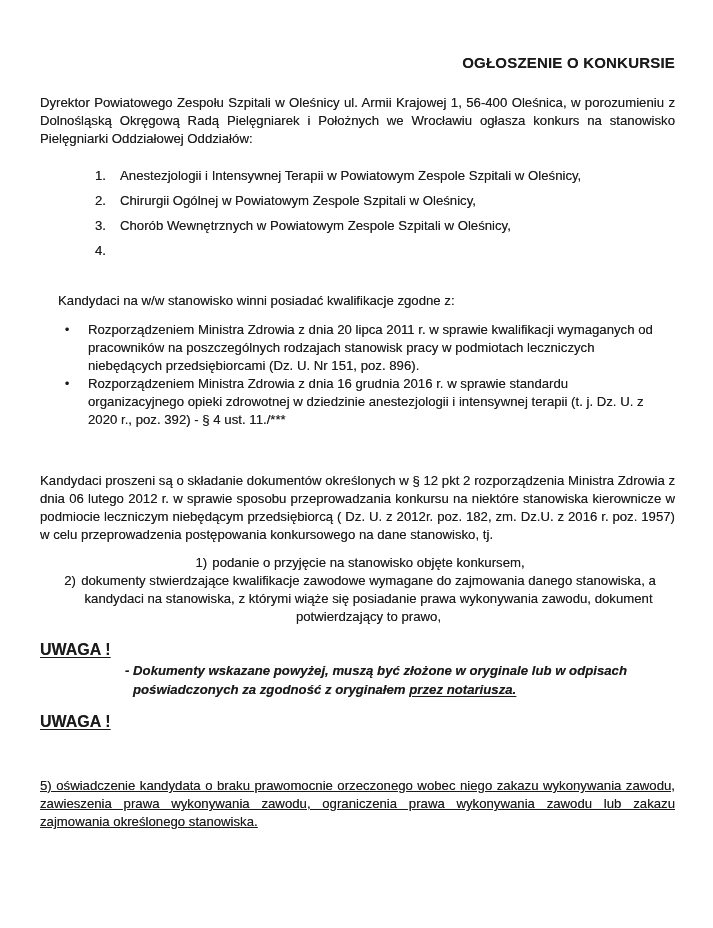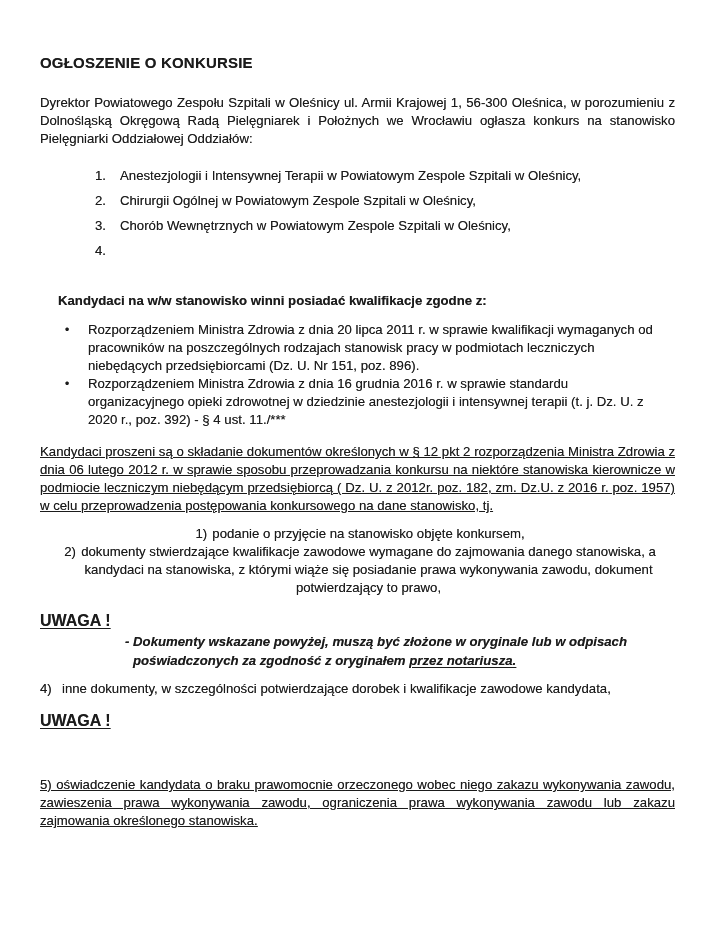--- a/index.html
+++ b/index.html
@@ -16,21 +16,21 @@
     color: #1b1b1b;
     font-family: "Liberation Sans", sans-serif;
     font-size: 13.2px;
     line-height: 18px;
     padding: 54px 38px 0 40px;
     overflow: hidden;
     text-shadow: 0 0 0.4px rgba(0,0,0,0.55);
   }
   .title {
     margin: 0 0 22px 0;
-    text-align: left;
+    text-align: right;
     font-size: 15px;
     font-weight: bold;
     letter-spacing: 0.2px;
   }
   p { margin: 0; }
   .justify { text-align: justify; }
 
   .dept-list {
     list-style: none;
     margin: 19px 0 0 0;
@@ -39,38 +39,37 @@
   .dept-item {
     display: flex;
     padding-left: 55px;
     margin-bottom: 7px;
   }
   .dept-item .num { flex: 0 0 25px; }
 
   .qual-intro {
     margin-top: 32px;
     padding-left: 18px;
-    font-weight: bold;
   }
   .bullet-list {
     list-style: none;
     margin: 11px 0 0 0;
     padding: 0;
   }
   .bullet-item {
     display: flex;
     padding-left: 25px;
   }
   .bullet-item .bullet {
     flex: 0 0 23px;
     font-size: 12px;
   }
   .bullet-item .txt { flex: 1; padding-right: 14px; }
 
-  .docs-para { margin-top: 14px; text-decoration: underline; }
+  .docs-para { margin-top: 43px; }
 
   .req-list { margin-top: 10px; text-align: center; }
   .hang-item {
     padding-left: 22px;
     text-indent: -22px;
   }
   .hang-item .num { display: inline-block; width: 22px; text-indent: 0; }
 
   .uwaga-head {
     margin-top: 15px;
@@ -94,21 +93,21 @@
   .uwaga-2 { margin-top: 14px; }
   .item5-para { margin-top: 46px; text-decoration: underline; }
 </style>
 </head>
 <body>
 
 <div class="page">
 
   <h1 class="title">OGŁOSZENIE O KONKURSIE</h1>
 
-  <p class="justify">Dyrektor Powiatowego Zespołu Szpitali w Oleśnicy ul. Armii Krajowej 1, 56-300 Oleśnica, w porozumieniu z Dolnośląską Okręgową Radą Pielęgniarek i Położnych we Wrocławiu ogłasza konkurs na stanowisko Pielęgniarki Oddziałowej Oddziałów:</p>
+  <p class="justify">Dyrektor Powiatowego Zespołu Szpitali w Oleśnicy ul. Armii Krajowej 1, 56-400 Oleśnica, w porozumieniu z Dolnośląską Okręgową Radą Pielęgniarek i Położnych we Wrocławiu ogłasza konkurs na stanowisko Pielęgniarki Oddziałowej Oddziałów:</p>
 
   <ol class="dept-list">
     <li class="dept-item">
       <span class="num">1.</span>
       <span class="txt">Anestezjologii i Intensywnej Terapii w Powiatowym Zespole Szpitali  w Oleśnicy,</span>
     </li>
     <li class="dept-item">
       <span class="num">2.</span>
       <span class="txt">Chirurgii Ogólnej w Powiatowym Zespole Szpitali w Oleśnicy,</span>
     </li>
@@ -140,21 +139,20 @@
     <p class="hang-item"><span class="num">1)</span><span>podanie o przyjęcie na stanowisko objęte konkursem,</span></p>
     <p class="hang-item"><span class="num">2)</span><span>dokumenty stwierdzające kwalifikacje zawodowe wymagane do zajmowania danego stanowiska, a kandydaci na stanowiska, z którymi wiąże się posiadanie prawa wykonywania zawodu, dokument potwierdzający to prawo,</span></p>
   </div>
 
   <div>
     <p class="uwaga-head"><span class="underlined">UWAGA !</span></p>
     <p class="note"><span>- Dokumenty wskazane powyżej, muszą być złożone w oryginale lub w odpisach poświadczonych za zgodność z oryginałem </span><span class="u">przez notariusza.</span></p>
   </div>
 
   <div class="req-list-2">
-    <p class="hang-item"><span class="num">4)</span><span>inne dokumenty, w szczególności potwierdzające dorobek i kwalifikacje zawodowe kandydata,</span></p>
   </div>
 
   <div class="uwaga-2">
     <p class="uwaga-head" style="margin-top:0"><span class="underlined">UWAGA !</span></p>
   </div>
 
   <p class="justify item5-para">5) oświadczenie kandydata o braku prawomocnie orzeczonego wobec niego zakazu wykonywania zawodu, zawieszenia prawa wykonywania zawodu, ograniczenia prawa wykonywania zawodu lub zakazu zajmowania określonego stanowiska.</p>
 
 </div>
 

